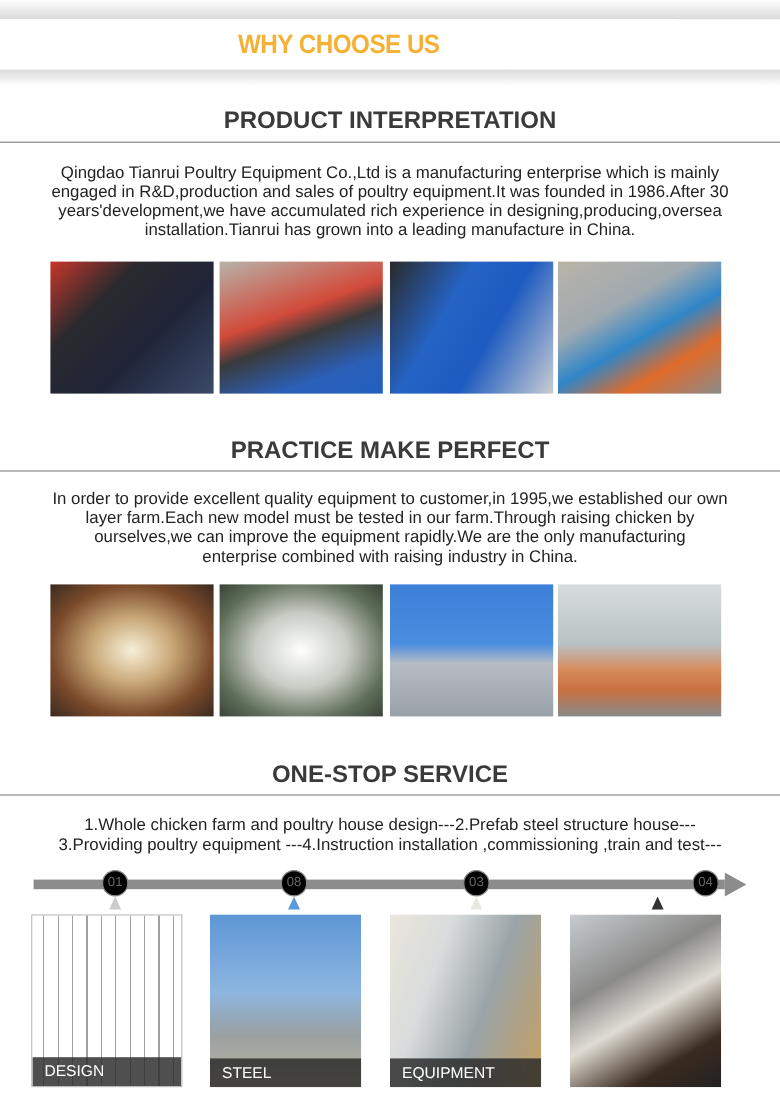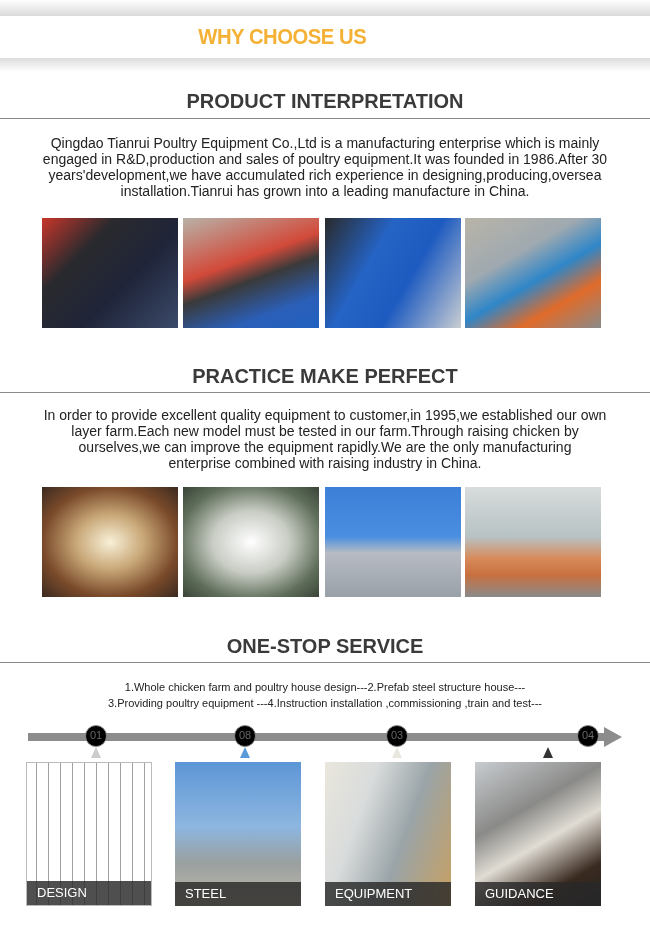--- a/index.html
+++ b/index.html
@@ -50,21 +50,21 @@
   <div>ourselves,we can improve the equipment rapidly.We are the only manufacturing</div>
   <div>enterprise combined with raising industry in China.</div>
 </div>
 <div class="photo" style="left:42px;top:487px;background:radial-gradient(ellipse at center,#f8f0d8 0%,#c9a878 35%,#7a4a2a 70%,#3a2a20 100%);"></div>
 <div class="photo" style="left:183px;top:487px;background:radial-gradient(ellipse at center,#ffffff 0%,#c8ccc4 40%,#5f6e5a 75%,#3a4438 100%);"></div>
 <div class="photo" style="left:325px;top:487px;background:linear-gradient(180deg,#3c7fd8 0%,#4a8ee0 45%,#b7bcc4 60%,#9aa0a8 100%);"></div>
 <div class="photo" style="left:465px;top:487px;background:linear-gradient(180deg,#d8dcdc 0%,#b7c2c4 45%,#d88a5a 65%,#c87040 80%,#8a8a8a 100%);"></div>
 
 <div class="section-title" style="top:635px;">ONE-STOP SERVICE</div>
 <div class="rule" style="top:662px;"></div>
-<div class="para" style="top:679px;font-size:11px;line-height:16px;">
+<div class="para" style="top:679px;font-size:14px;line-height:16px;">
   <div>1.Whole chicken farm and poultry house design---2.Prefab steel structure house---</div>
   <div>3.Providing poultry equipment ---4.Instruction installation ,commissioning ,train and test---</div>
 </div>
 
 <div class="timeline-bar"></div>
 <div class="timeline-arrow"></div>
 <div class="step" style="left:85px;">01</div>
 <div class="step" style="left:234px;">08</div>
 <div class="step" style="left:386px;">03</div>
 <div class="step" style="left:537px;margin-left:40px;">04</div>
@@ -80,14 +80,13 @@
 <div class="card" style="left:175px;">
   <div class="img" style="background:linear-gradient(180deg,#5d96d6 0%,#8db6e0 45%,#9aa0a0 70%,#c0b8a8 100%);"></div>
   <div class="cap">STEEL STRUCTURE</div>
 </div>
 <div class="card" style="left:325px;padding-left:10px;">
   <div class="img" style="background:linear-gradient(110deg,#e9e6dc 0%,#d9dcdc 30%,#9aa4a8 60%,#c8a060 100%);"></div>
   <div class="cap">EQUIPMENT</div>
 </div>
 <div class="card" style="left:475px;">
   <div class="img" style="background:linear-gradient(150deg,#c8ccd0 0%,#8a8a88 35%,#e0dcd4 55%,#3a2a20 80%,#222 100%);"></div>
-  <div class="cap">GUIDANCE</div>
 </div>
 
 </body></html>

